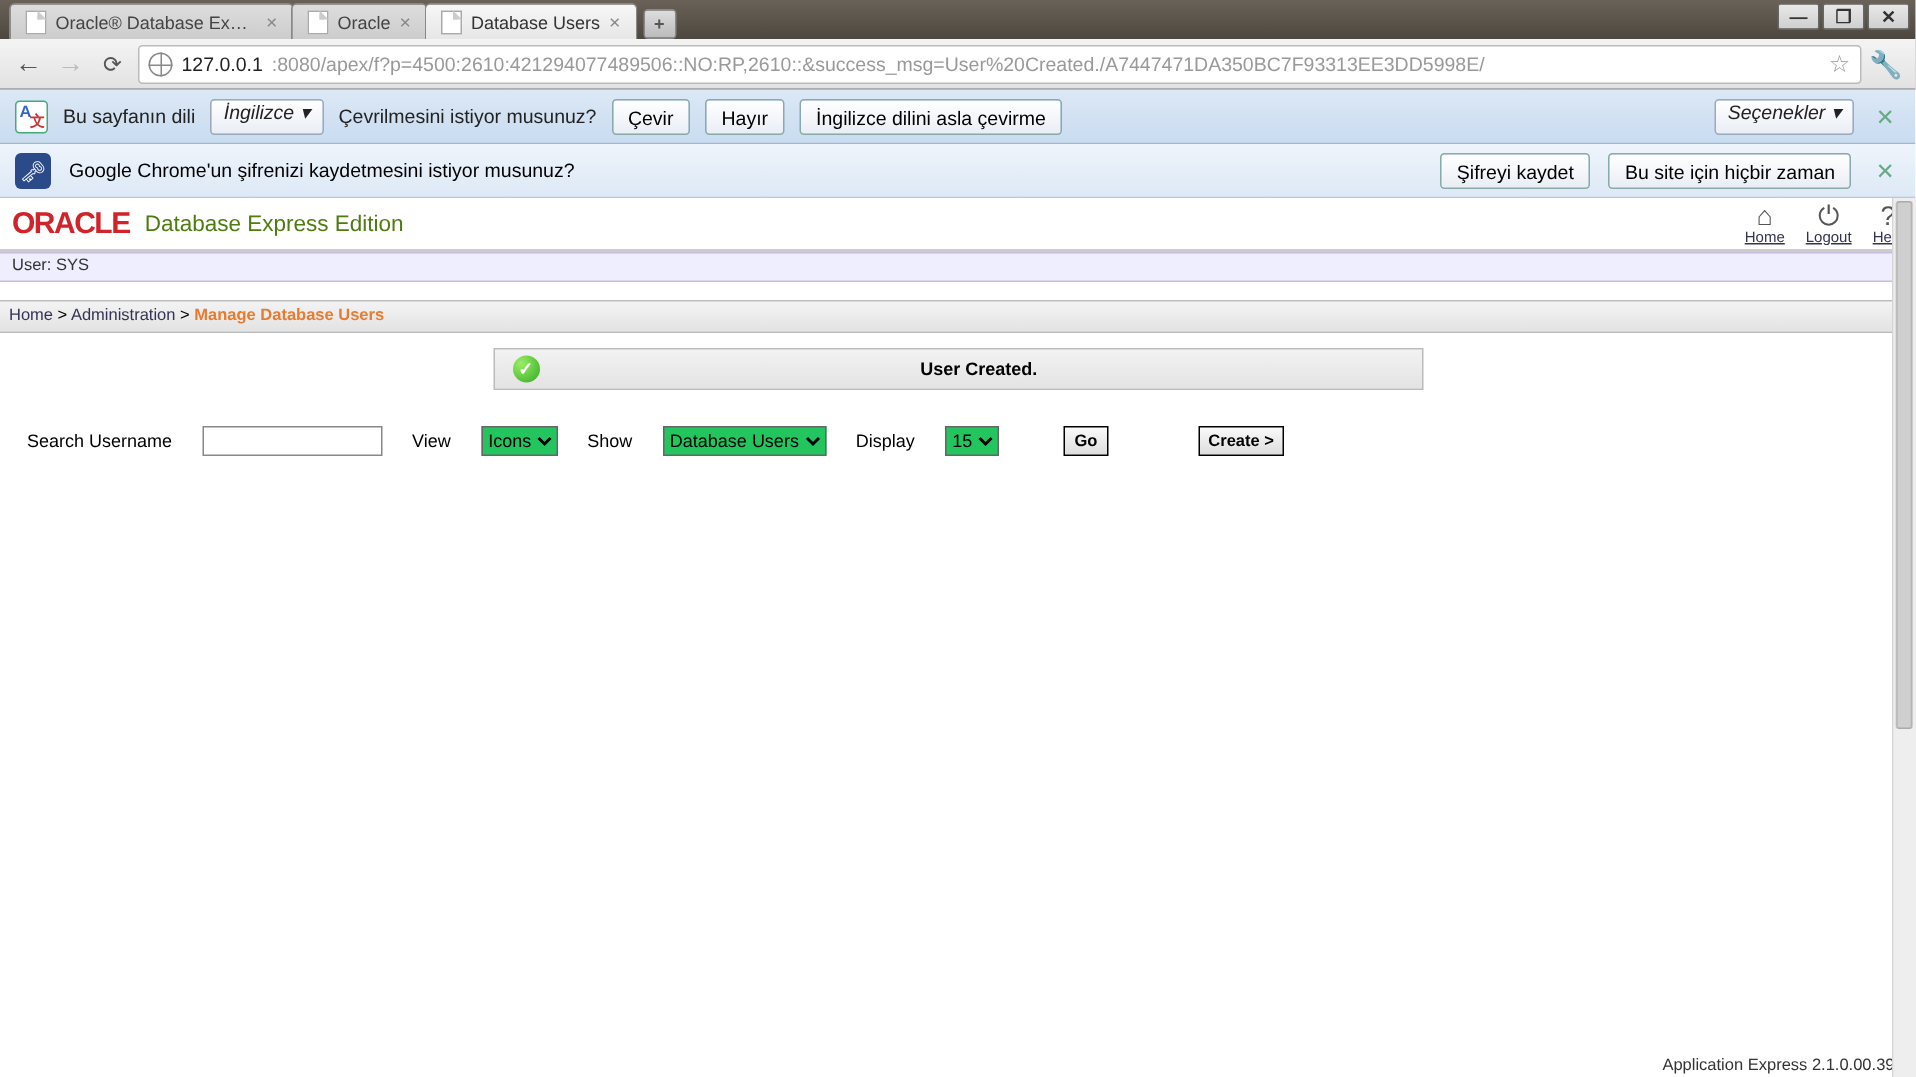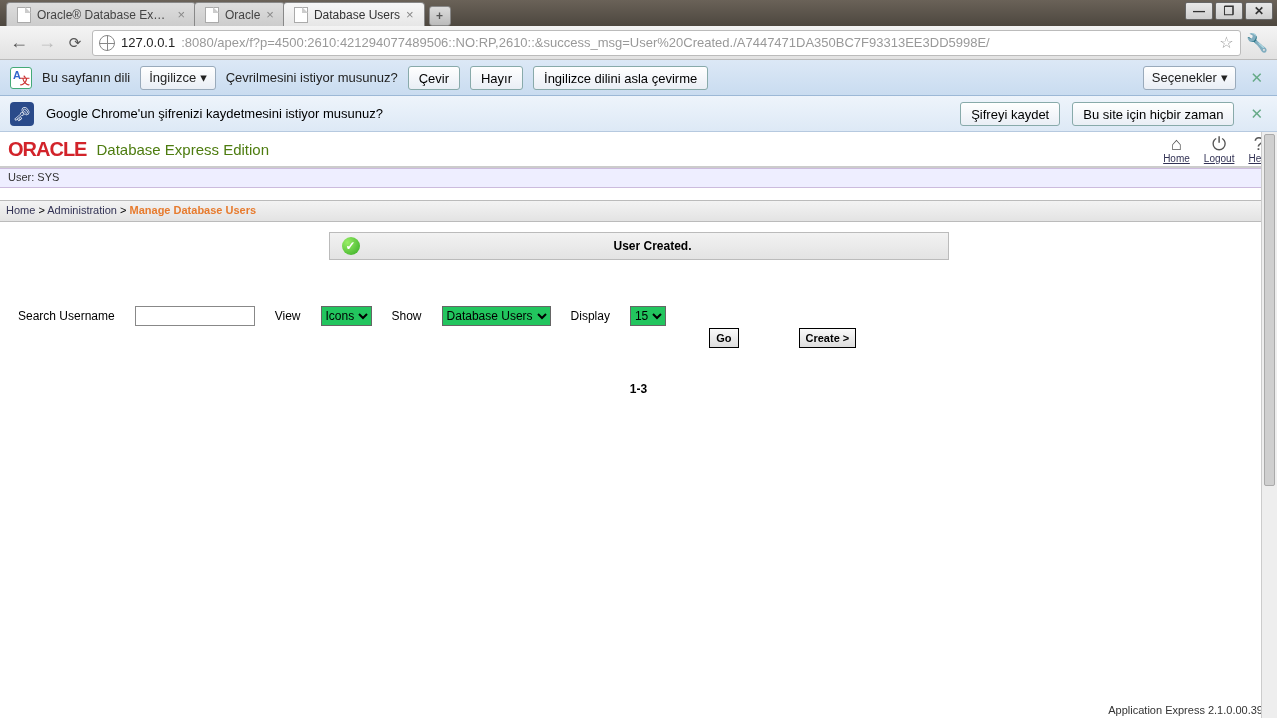--- a/index.html
+++ b/index.html
@@ -29,21 +29,21 @@
   .omnibox .url-host { color:#222; }
   .omnibox .url-rest { color:#999; }
   .omnibox .star { margin-left:auto; color:#999; font-size:16px; }
   .wrench { font-size:18px; color:#555; }
 
   
   .translate-bar { display:flex; align-items:center; height:36px; padding:0 10px; gap:10px; background:linear-gradient(#dce8f6,#c9dcf0); border-bottom:1px solid #9cb8d6; font-size:13px; color:#222; }
   .translate-icon { width:22px; height:22px; background:#fff; border:1px solid #4a7; border-radius:3px; display:flex; align-items:center; justify-content:center; font-size:11px; font-weight:bold; color:#c33; position:relative; }
   .translate-icon::before{content:"A"; color:#36c; position:absolute; left:2px; top:1px;}
   .translate-icon::after{content:"文"; color:#c33; position:absolute; right:1px; bottom:0; font-size:10px;}
-  .tb-select { display:inline-flex; align-items:center; gap:4px; height:24px; padding:0 8px; border:1px solid #9ab; border-radius:3px; background:linear-gradient(#fff,#e9eef5); font-size:13px; }
+  .tb-select { display:inline-flex; gap:4px; height:24px; padding:0 8px; border:1px solid #9ab; border-radius:3px; background:linear-gradient(#fff,#e9eef5); font-size:13px;font-style:italic; }
   .tb-btn { height:24px; padding:4px 10px; border:1px solid #8aa; border-radius:3px; background:linear-gradient(#fff,#e9eef5); font-size:13px; cursor:pointer; }
   .tb-spacer { flex:1; }
   .tb-close { color:#6a8; font-size:15px; cursor:pointer; padding:0 4px; }
 
   
   .pw-bar { display:flex; align-items:center; height:36px; padding:0 10px; gap:12px; background:linear-gradient(#eef4fb,#dde9f6); border-bottom:1px solid #b6c9df; font-size:13px; }
   .key-icon { width:24px; height:24px; background:#2a4a8a; border-radius:4px; display:flex; align-items:center; justify-content:center; color:#fff; font-size:14px; }
 
   
   .page { position:relative; }
@@ -61,21 +61,21 @@
   .crumbs .cur { color:#e77b2e; font-weight:bold; }
 
   .success { width:620px; margin:10px auto; height:28px; border:1px solid #bbb; background:linear-gradient(#f2f2f2,#e3e3e3); display:flex; align-items:center; gap:10px; padding:0 12px; font-size:12px; font-weight:bold; }
   .success .chk { width:18px; height:18px; border-radius:50%; background:radial-gradient(circle at 30% 30%, #9e6, #3a2); display:flex; align-items:center; justify-content:center; color:#fff; font-size:12px; }
   .success .msg { flex:1; text-align:center; }
 
   .controls { display:flex; align-items:center; gap:20px; padding:14px 18px; font-size:12px; }
   .controls label { font-size:12px; }
   .controls input[type=text] { width:120px; height:20px; border:1px solid #888; padding:0 3px; }
   .controls select { height:20px; border:1px solid #666; background:#22c55e; font-size:12px; }
-  .go-btn, .create-btn { height:20px; border:1px solid #000; background:linear-gradient(#fafafa,#ddd); font-size:11px; font-weight:bold; padding:0 6px; cursor:pointer;margin-top:44px; }
+  .go-btn, .create-btn { height:20px; border:1px solid #000; background:linear-gradient(#fafafa,#ddd); font-size:11px; font-weight:bold; padding:0 6px; cursor:pointer; }
   .create-btn { margin-left:40px; }
 
   .icons-grid { display:flex; gap:60px; padding:6px 40px; }
   .user-tile { text-align:center; font-size:11px; }
   .user-tile .box { width:64px; height:48px; border:1px solid #9aa; background:linear-gradient(#eef,#dde3f2); display:flex; align-items:center; justify-content:center; position:relative; margin-bottom:4px;}
   .user-tile .cyl { width:26px; height:26px; background:linear-gradient(#d6d6f0,#b4b4dc); border-radius:4px 4px 6px 6px; position:relative; }
   .user-tile .cyl::before { content:""; position:absolute; top:-5px; left:0; right:0; height:10px; border-radius:50%; background:#e4e4f6; border:1px solid #bcbce0;}
   .user-tile .person { position:absolute; right:6px; bottom:4px; width:10px; height:14px; }
   .user-tile .person::before{content:""; position:absolute; top:0; left:2px; width:6px; height:6px; background:#2a3a8a; border-radius:50%;}
   .user-tile .person::after{content:""; position:absolute; bottom:0; left:0; width:10px; height:8px; background:#2a3a8a; border-radius:4px 4px 2px 2px;}
@@ -194,20 +194,19 @@
     <label>Show</label>
     <select><option>Database Users</option></select>
     <label>Display</label>
     <select><option>15</option></select>
     &nbsp;
     <button class="go-btn">Go</button>
     <button class="create-btn">Create &gt;</button>
   </div>
 
 
-  <div class="range">1-3</div>
 
   <div class="footer">Application Express 2.1.0.00.39</div>
 </div>
 
 <div class="vscroll">
     <div class="thumb"></div>
   </div>
 
 </body></html>

